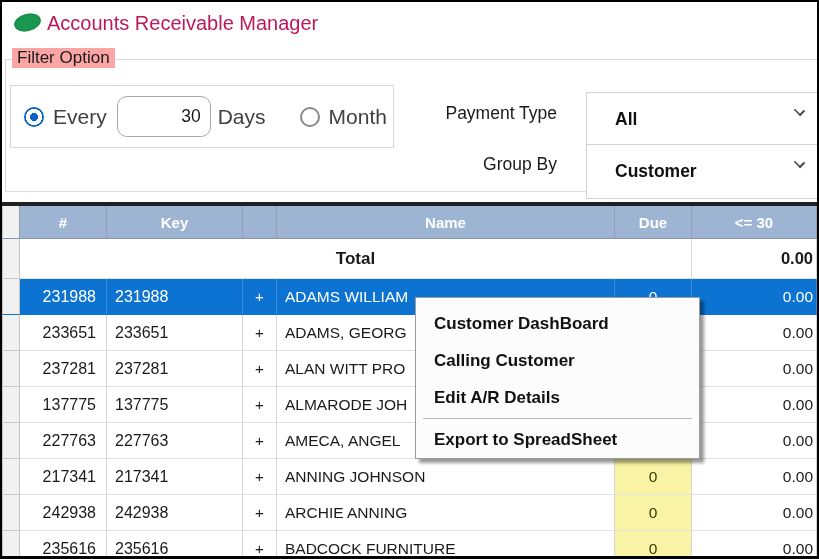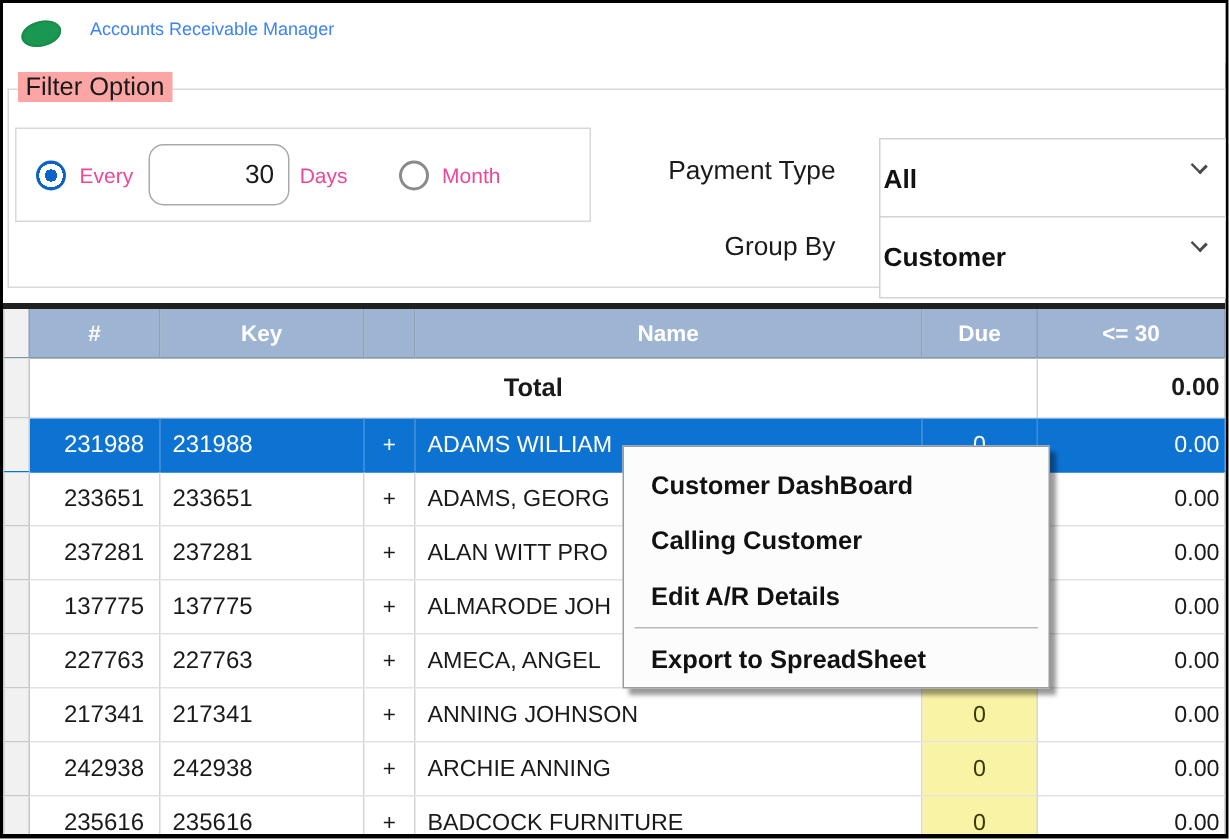--- a/index.html
+++ b/index.html
@@ -17,54 +17,54 @@
   }
 
   
   .titlebar { position: absolute; left:0; top:0; width:100%; height:40px; background:#fff; }
   .app-icon {
     position:absolute; left:12px; top:12px; width:27px; height:17px;
     background:#1a9750; border-radius:50%;
     transform: rotate(-14deg);
     box-shadow: inset 0 0 2px #0d6b36;
   }
-  .app-title { position:absolute; left:58px; top:10px; font-size:12px; color:#3b82f6; }
+  .app-title { position:absolute; left:45px; top:10px; font-size:20px; color:#be185d; }
 
   
   .groupbox {
     position:absolute; left:3px; top:57px; width:813px; height:133px;
     border:1px solid #dadada;
   }
   .groupbox-label {
     position:absolute; left:10px; top:46px; background:#fca5a5; padding:0 5px;
     font-size:17px; color:#1a1a1a;
   }
   .inner-panel {
     position:absolute; left:8px; top:83px; width:384px; height:63px;
     border:1px solid #d8d8d8; background:#fff;
     display:flex; align-items:center;
   }
   .radio { width:20px; height:20px; border-radius:50%; flex:0 0 auto; }
   .radio.checked {
     background: radial-gradient(circle, #0a63c9 0 29%, #ffffff 29% 56%, #0a63c9 56% 100%);
   }
   .radio.unchecked { border:2px solid #8a8a8a; background:#fff; }
-  .flabel { font-size:14px; color:#ec4899; }
+  .flabel { font-size:21px; color:#404040; }
   .days-input {
     width:94px; height:41px; border:1px solid #a9a9a9; background:#fff;
     text-align:right; padding-right:9px; font-size:17.5px; color:#1a1a1a;
     font-family:"Liberation Sans",sans-serif;
   }
   .combo-row-label { position:absolute; width:145px; text-align:right; font-size:17.5px; color:#1a1a1a; }
   .lbl-payment { left:410px; top:101px; }
   .lbl-groupby { left:410px; top:152px; }
   .combo {
     position:absolute; left:584px; width:232px; height:55px;
     border:1px solid #d2d2d2; background:#fff;
-    display:flex; align-items:center; padding-left:2px;
+    display:flex; align-items:center; padding-left:28px;
     font-size:17.5px; font-weight:600; color:#111;text-align:right;
   }
   .combo-payment { top:90px; }
   .combo-groupby { top:142px; }
   .chevron {
     position:absolute; right:13px; top:13px;
     width:9px; height:9px;
     border-right:2px solid #4a4a4a; border-bottom:2px solid #4a4a4a;
     transform: rotate(45deg) scale(1,0.8);
   }

